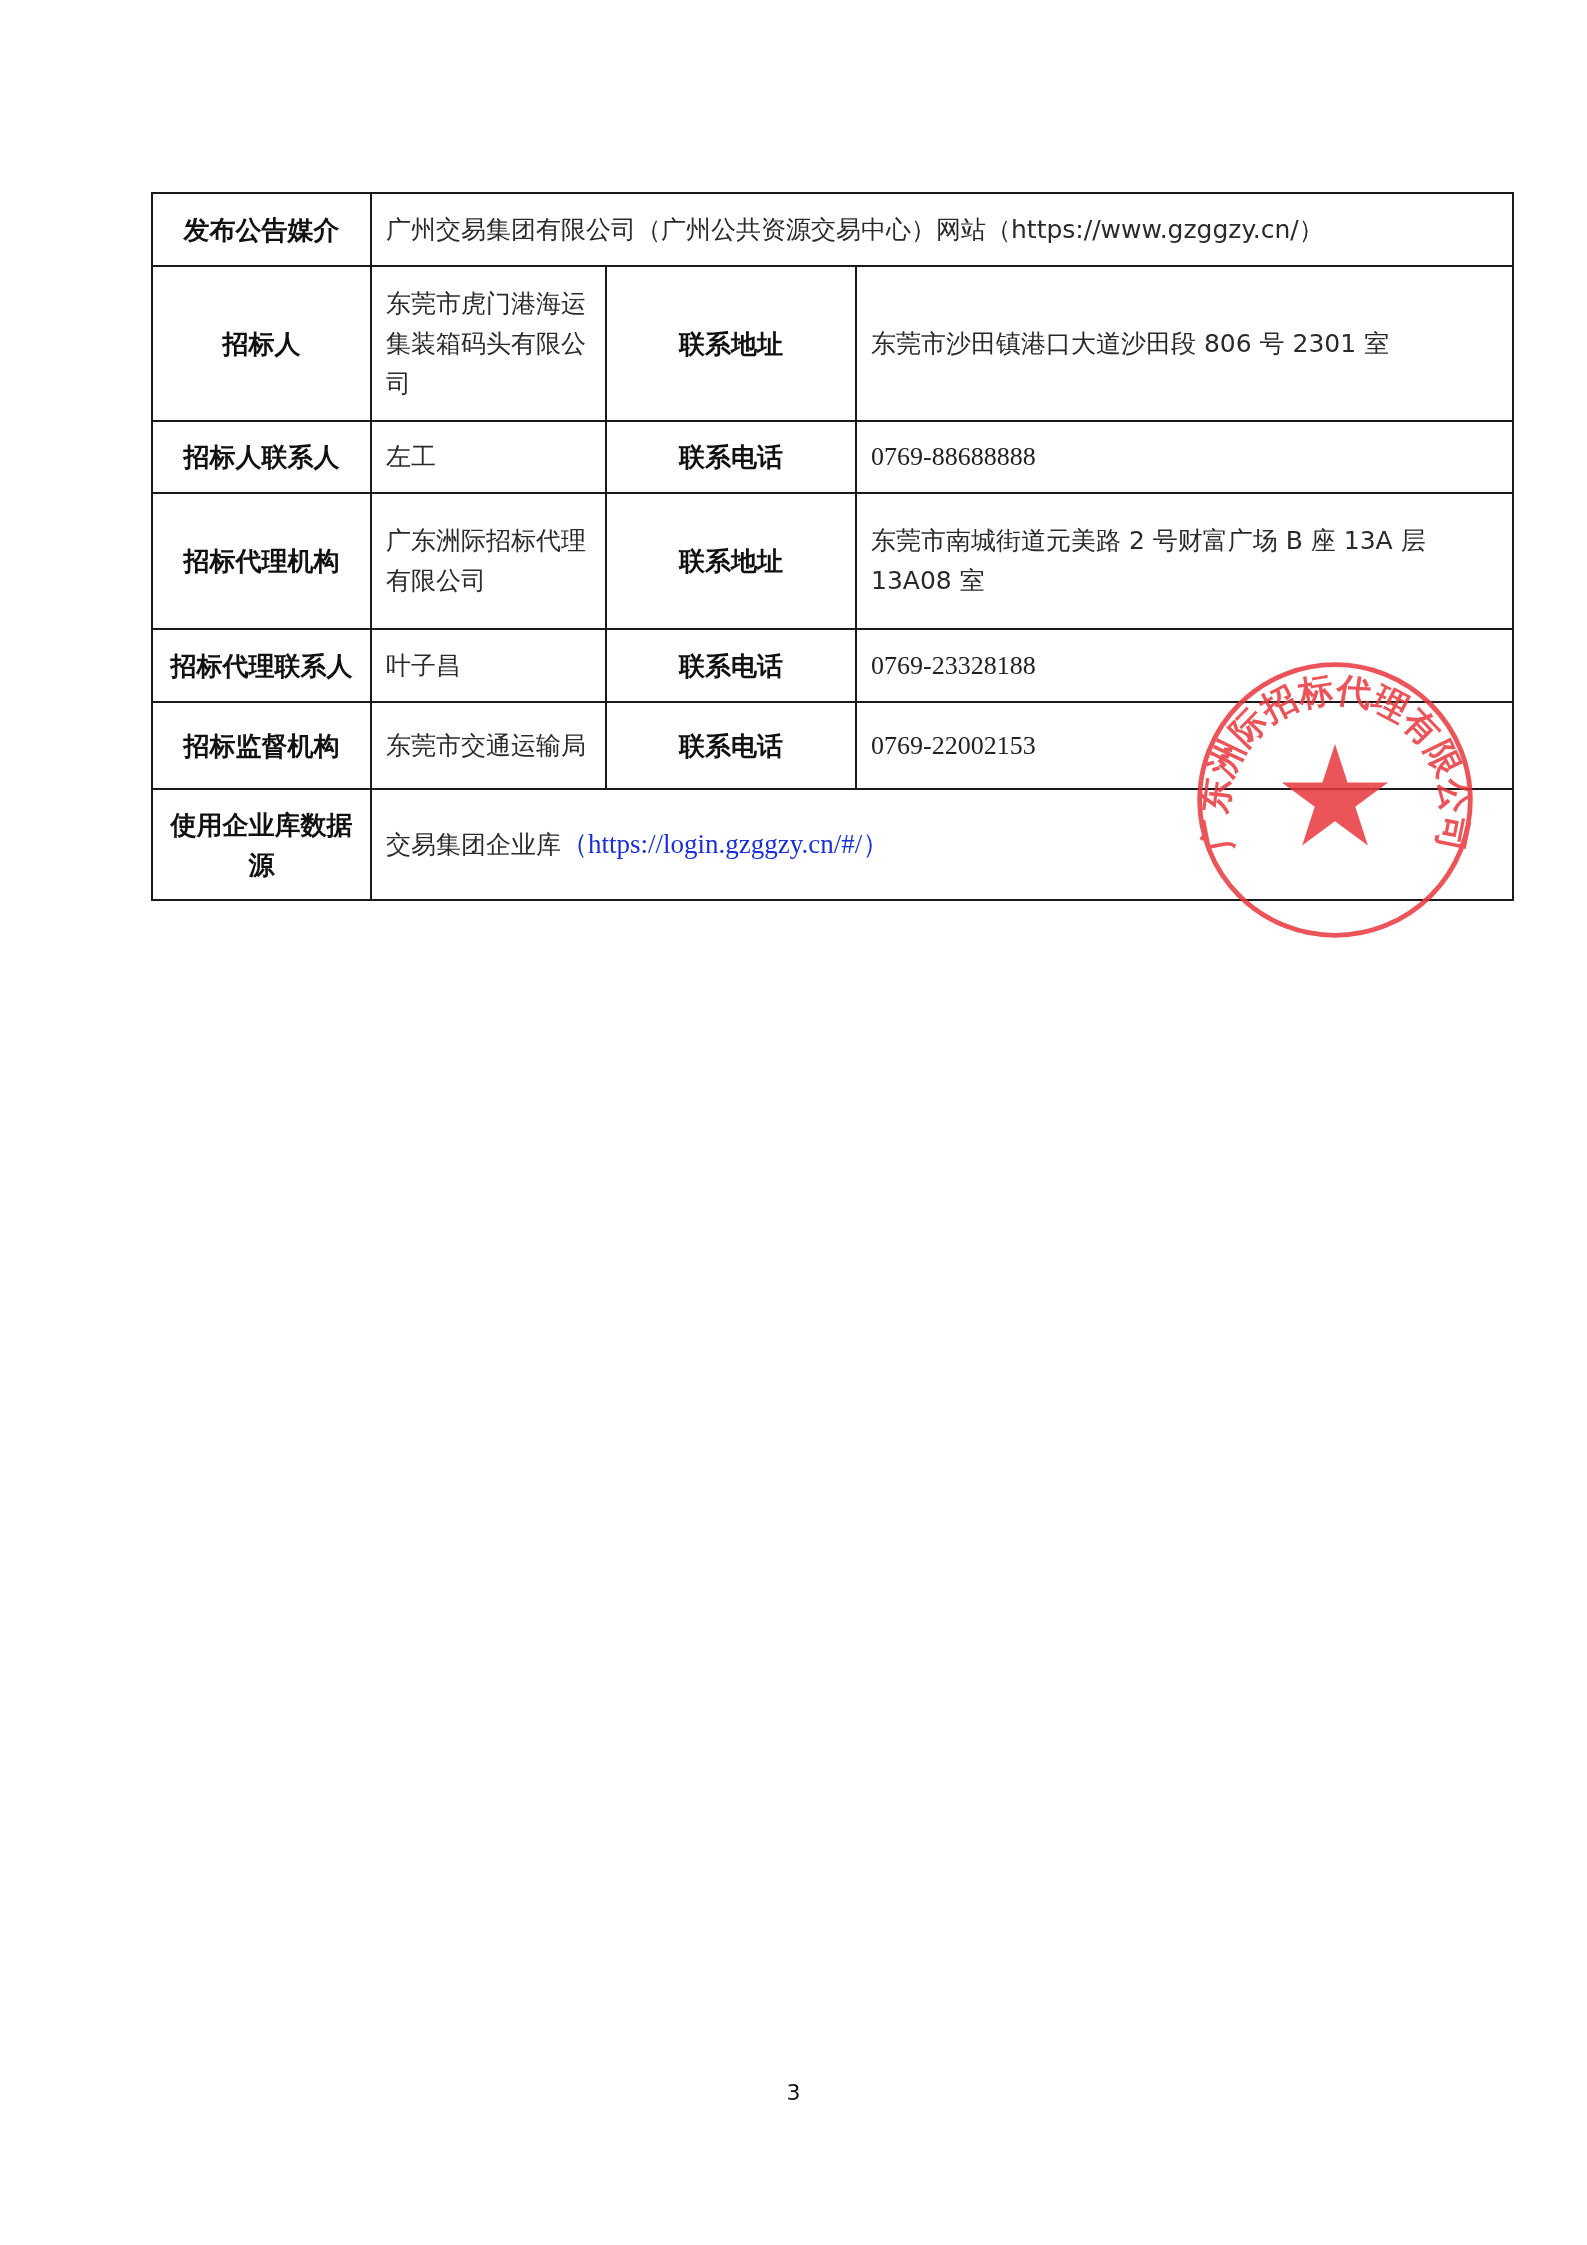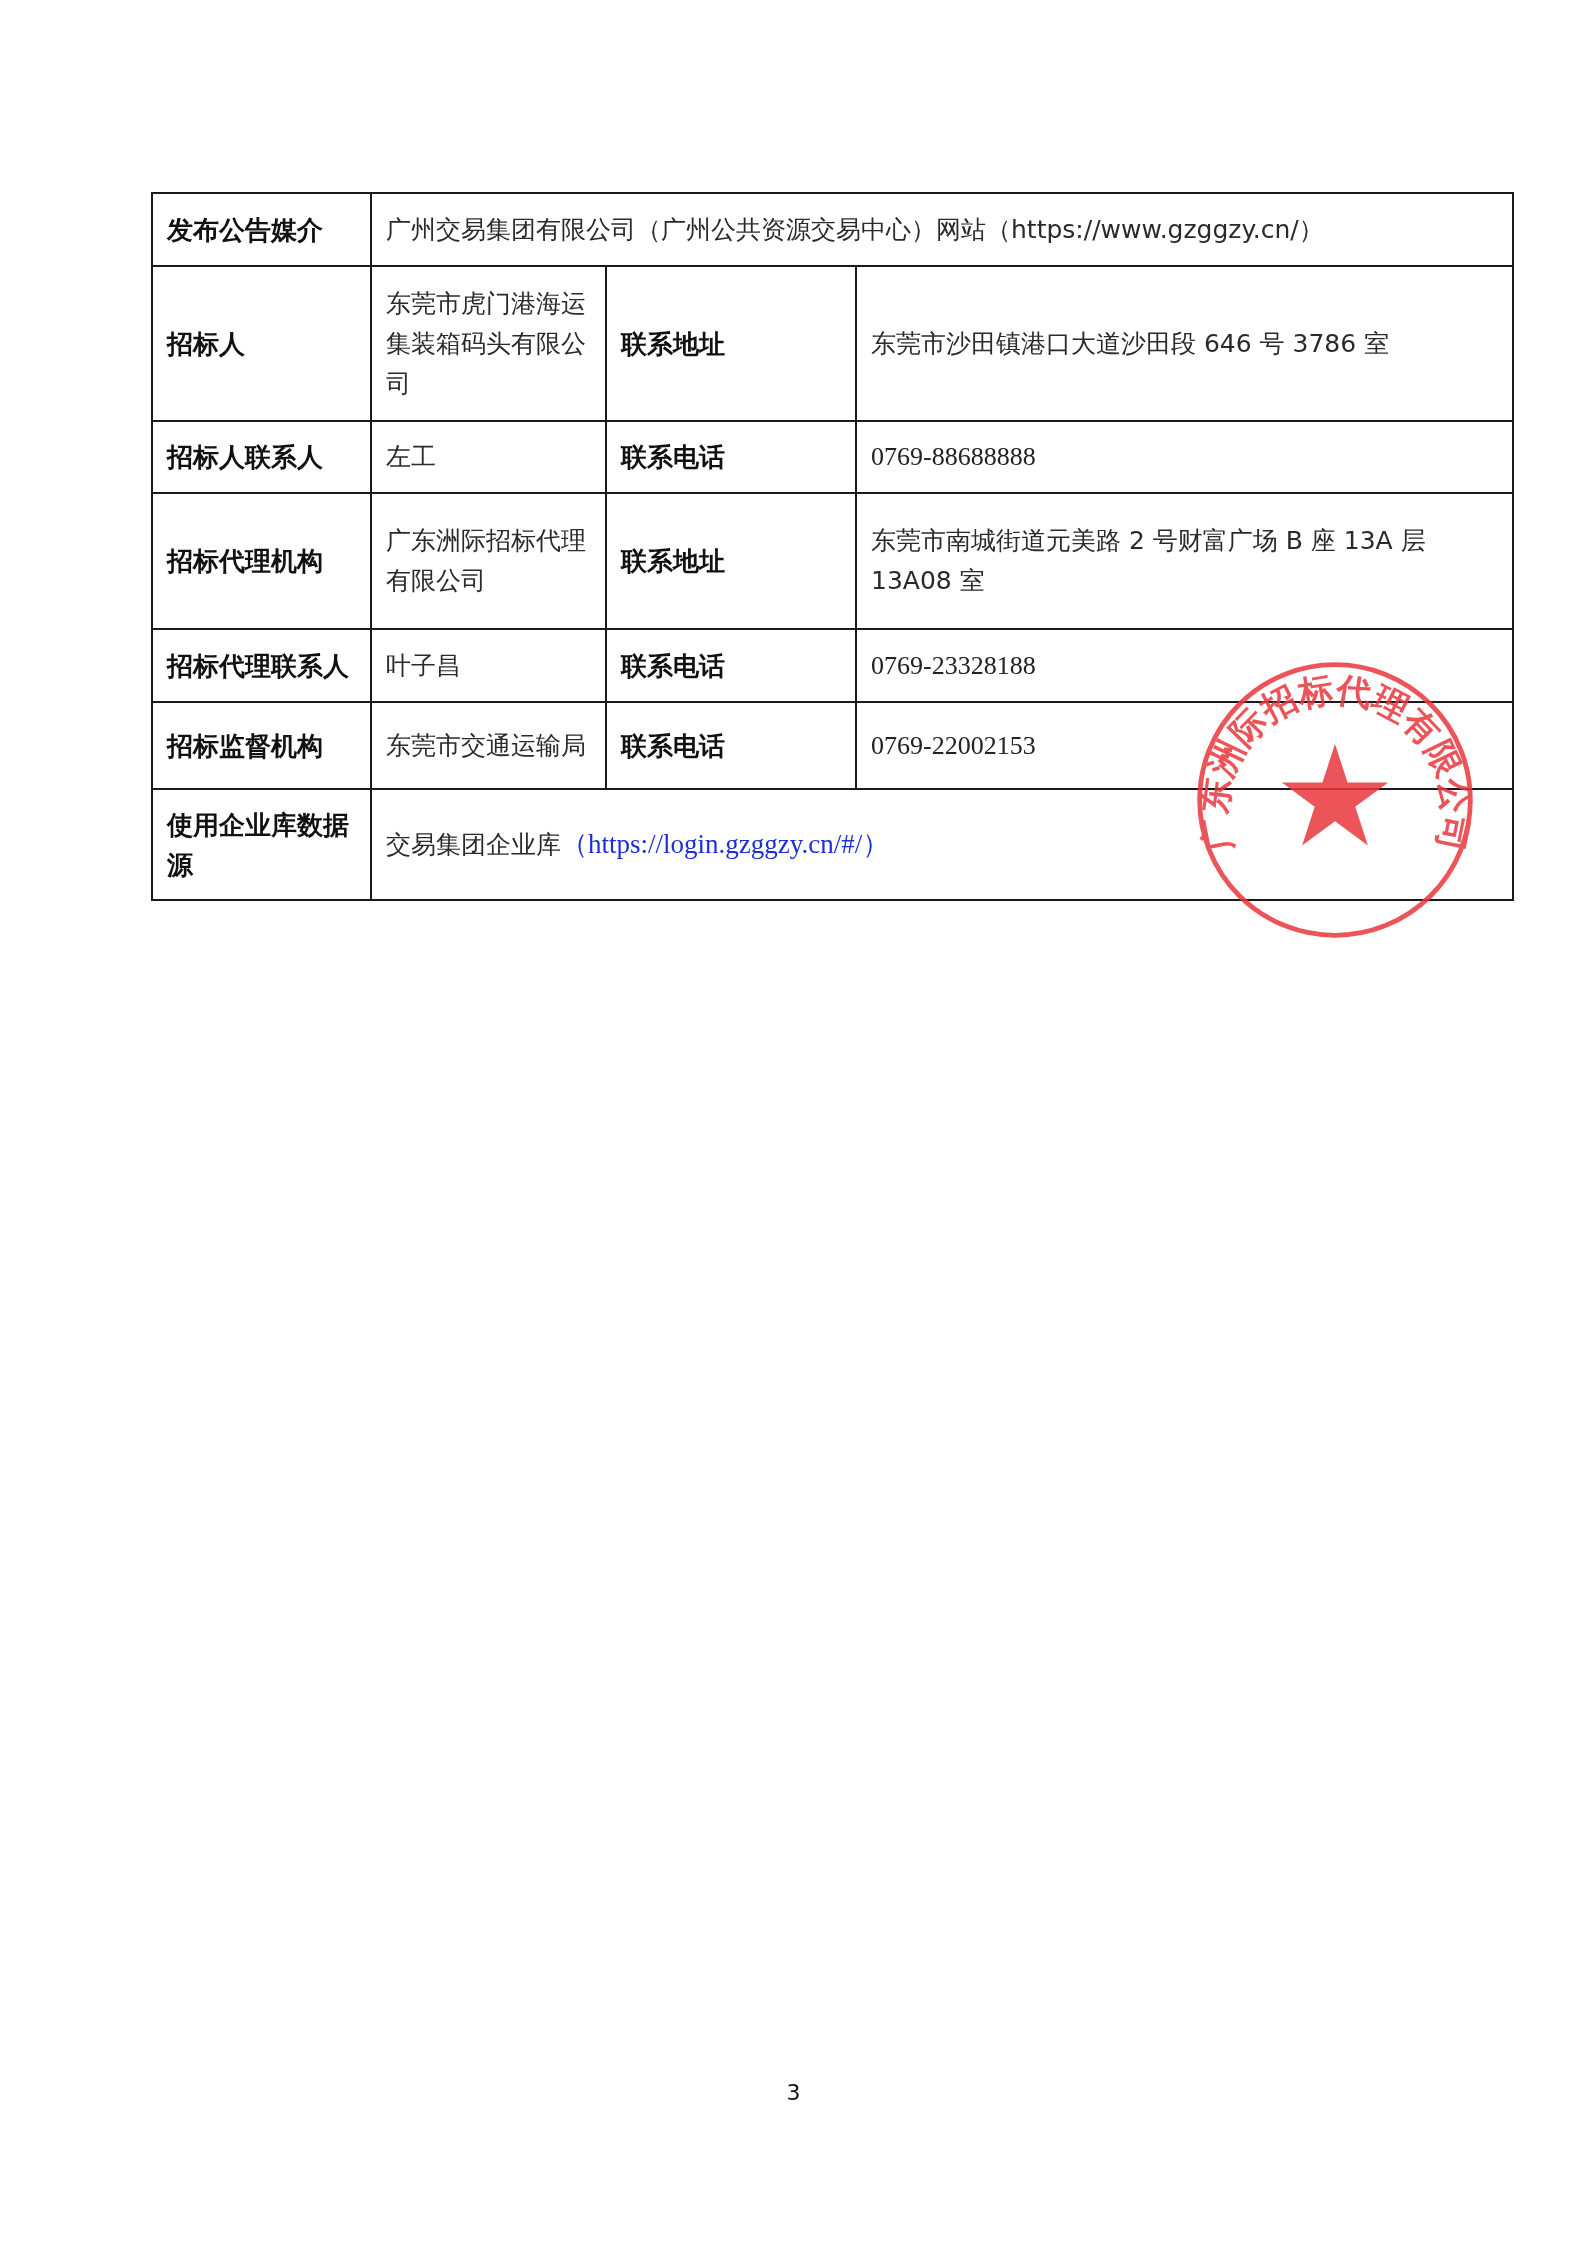--- a/index.html
+++ b/index.html
@@ -32,20 +32,21 @@
     table.info td {
       border: 2.5px solid #1a1a1a;
       padding: 0 14px;
       vertical-align: middle;
       font-size: 26px;
       line-height: 40px;
     }
     td.label {
       font-family: "DejaVu Sans", "Liberation Sans", sans-serif;
       font-weight: bold;
+      text-align: center;
       font-size: 25px;
       color: #111;
       padding: 0 6px;
       letter-spacing: 0px;
     }
     td.value {
       text-align: left;
       color: #222;
     }
     td.value.cn {
@@ -107,21 +108,21 @@
     </colgroup>
     <tbody>
       <tr class="row-h1">
         <td class="label">发布公告媒介</td>
         <td class="value cn" colspan="3">广州交易集团有限公司（广州公共资源交易中心）网站（https://www.gzggzy.cn/）</td>
       </tr>
       <tr class="row-h2">
         <td class="label">招标人</td>
         <td class="value cn">东莞市虎门港海运集装箱码头有限公司</td>
         <td class="label">联系地址</td>
-        <td class="value cn">东莞市沙田镇港口大道沙田段 646 号 3786 室</td>
+        <td class="value cn">东莞市沙田镇港口大道沙田段 806 号 2301 室</td>
       </tr>
       <tr class="row-h3">
         <td class="label">招标人联系人</td>
         <td class="value cn">左工</td>
         <td class="label">联系电话</td>
         <td class="value num">0769-88688888</td>
       </tr>
       <tr class="row-h4">
         <td class="label">招标代理机构</td>
         <td class="value cn">广东洲际招标代理有限公司</td>

